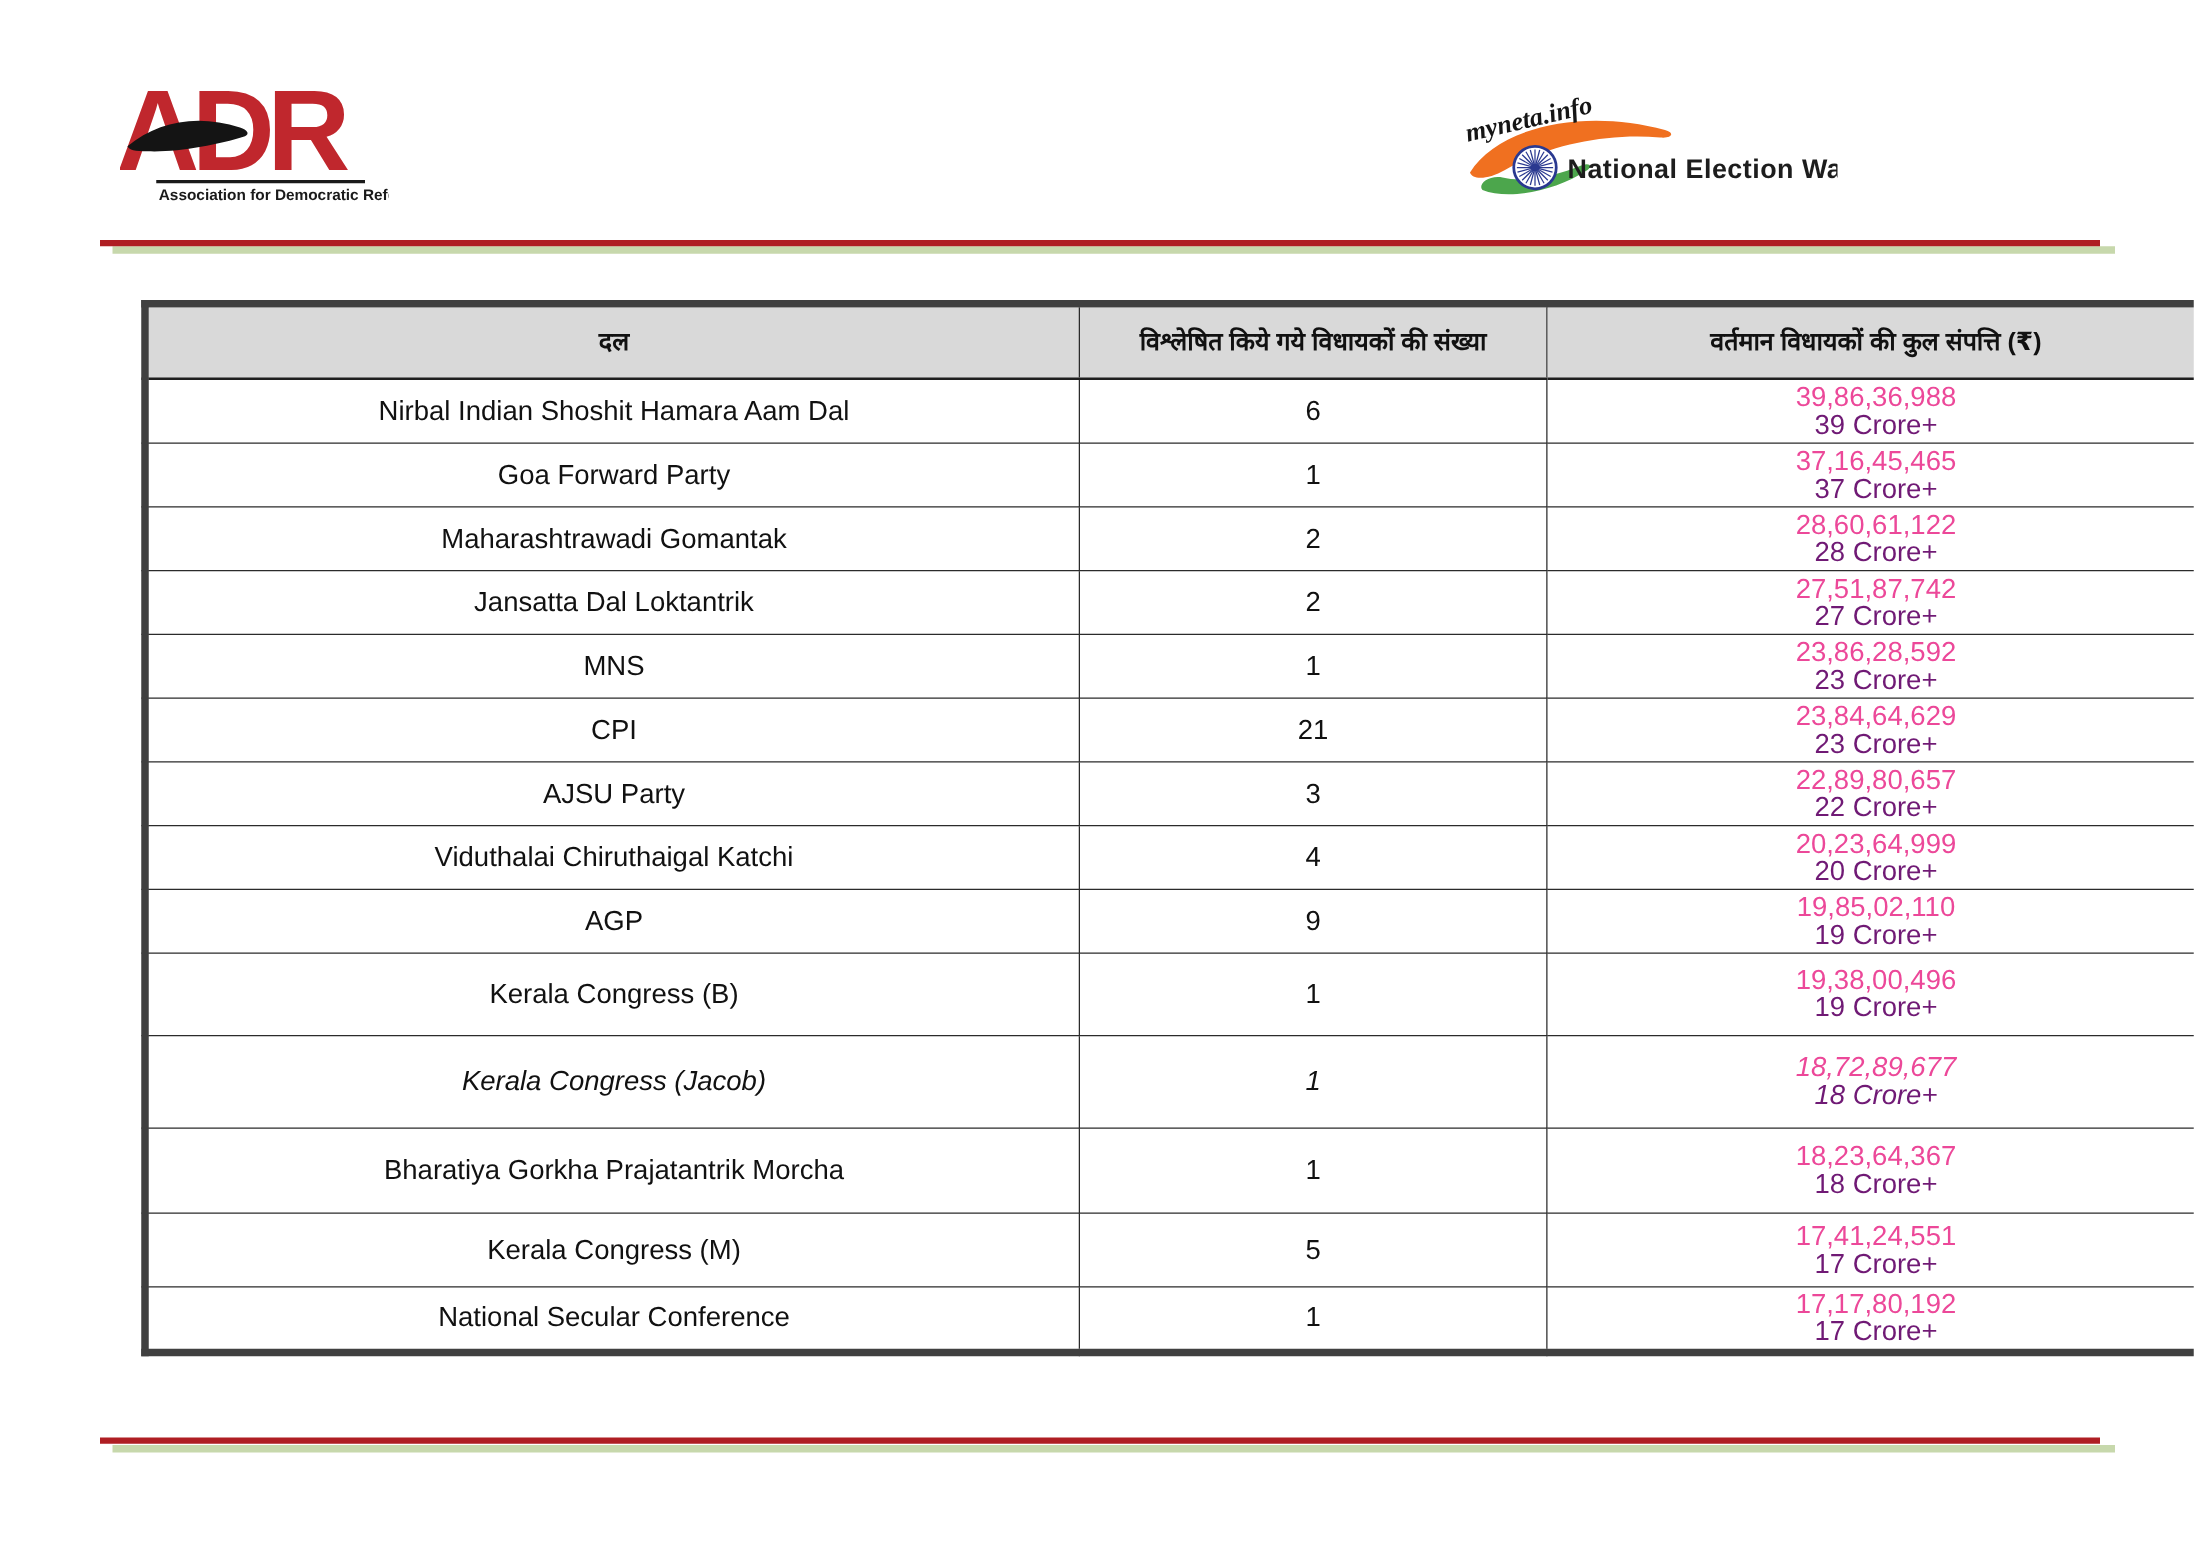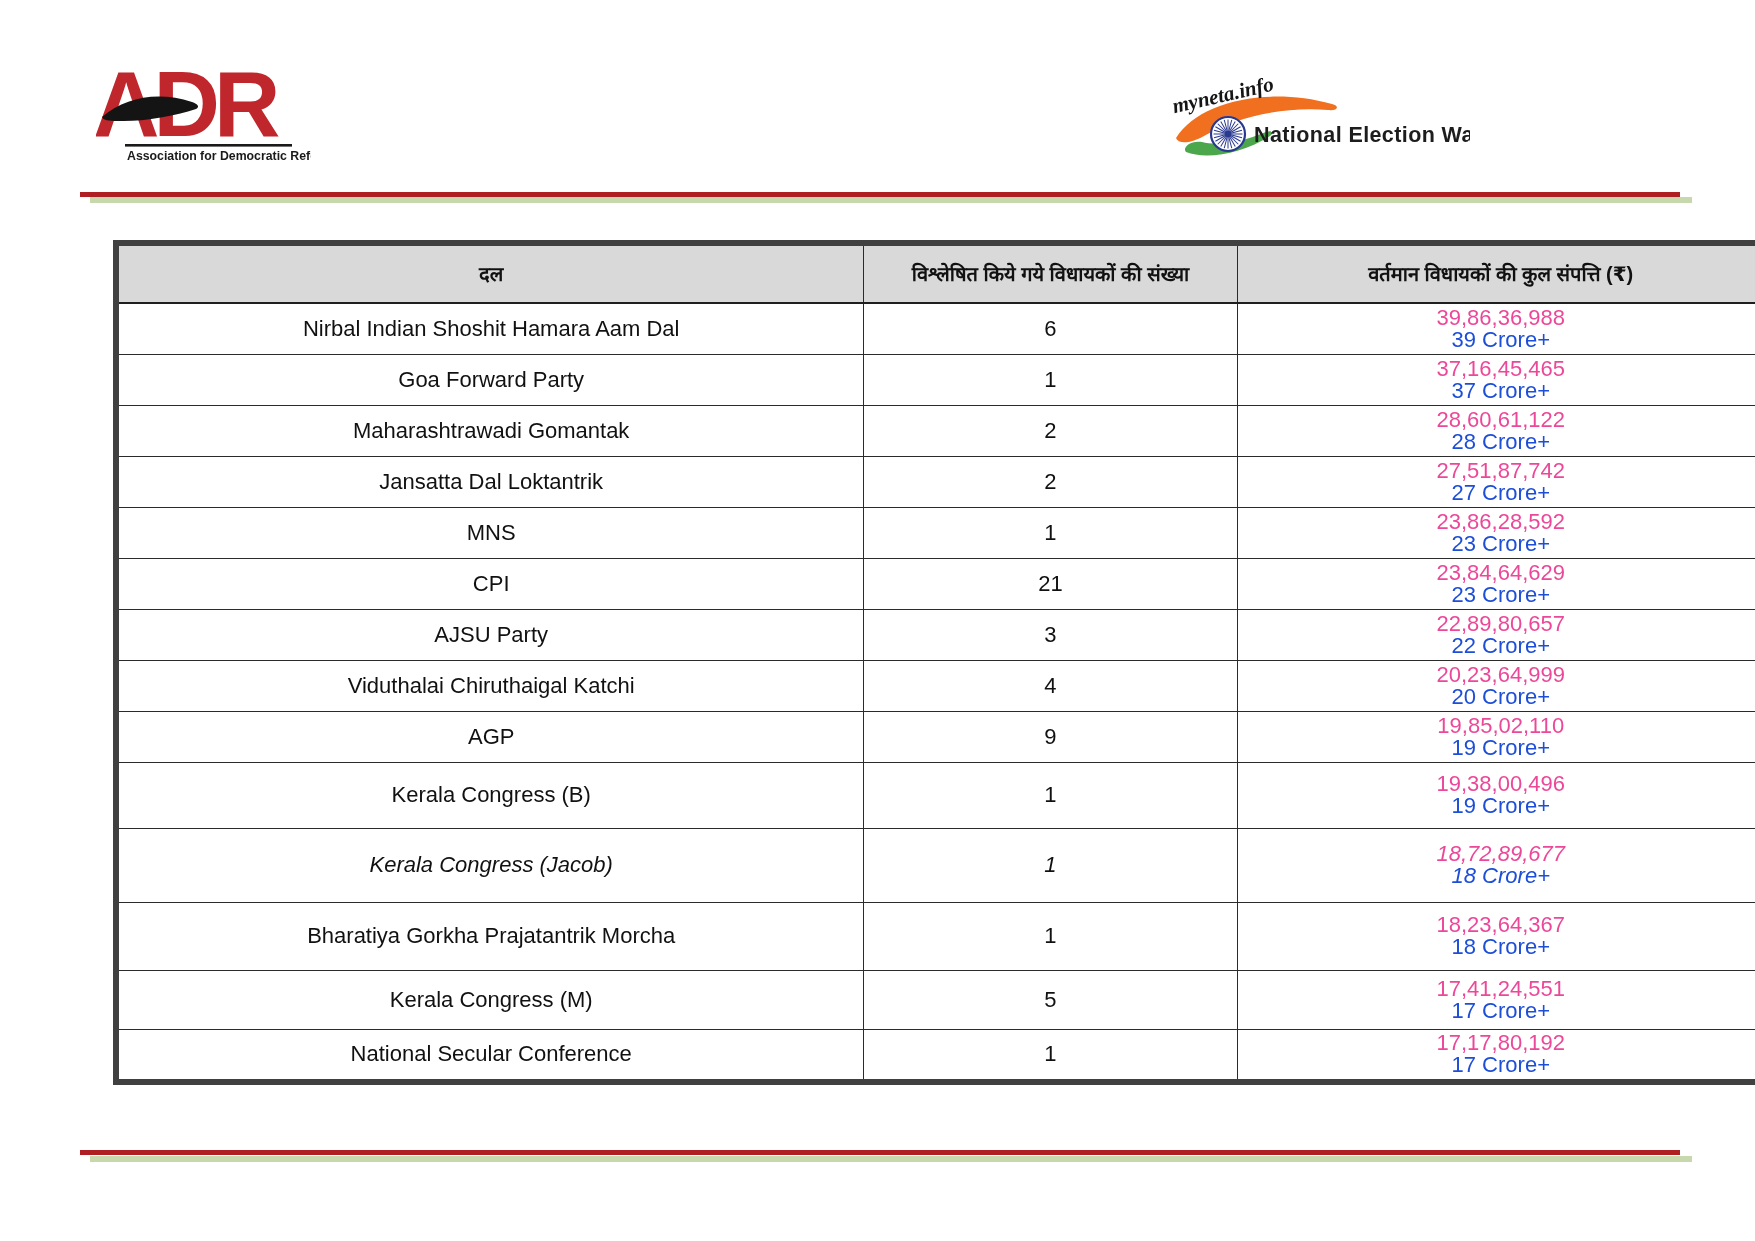--- a/index.html
+++ b/index.html
@@ -32,21 +32,21 @@
     background:#D9D9D9;font-weight:bold;font-size:20px;height:52px;
     border-bottom:2px solid #1f1f1f;line-height:25px;
   }
   table.assets tbody tr{height:51px;font-size:22px;}
   table.assets tbody tr:nth-child(10){height:66px;margin-top:15px;}
   table.assets tbody tr:nth-child(11){height:74px;font-style:italic;}
   table.assets tbody tr:nth-child(12){height:68px;}
   table.assets tbody tr:nth-child(13){height:59px;}
   table.assets tbody tr:nth-child(14){height:53px;}
   td .num{line-height:22px;color:#ec4899;}
-  td .crore{line-height:22px;color:#1d4ed8;}
+  td .crore{line-height:22px;color:#701a75;}
   col.c-party{width:45.3%;}
   col.c-count{width:22.6%;}
   col.c-assets{width:32.1%;}
 </style>
 </head>
 <body>
 
 <svg id="adr-logo" viewBox="0 0 215 105" xmlns="http://www.w3.org/2000/svg">
   <text x="-3" y="76" font-family="Liberation Sans, DejaVu Sans, sans-serif" font-size="92" font-weight="bold" fill="#C0272D" letter-spacing="-6">ADR</text>
   <path fill="#141414" d="M6,57 C30,37 62,31 96,42 C102,44 104,47 100,49 C78,56 46,62 22,61 C12,61 7,60 6,57 Z"></path>

